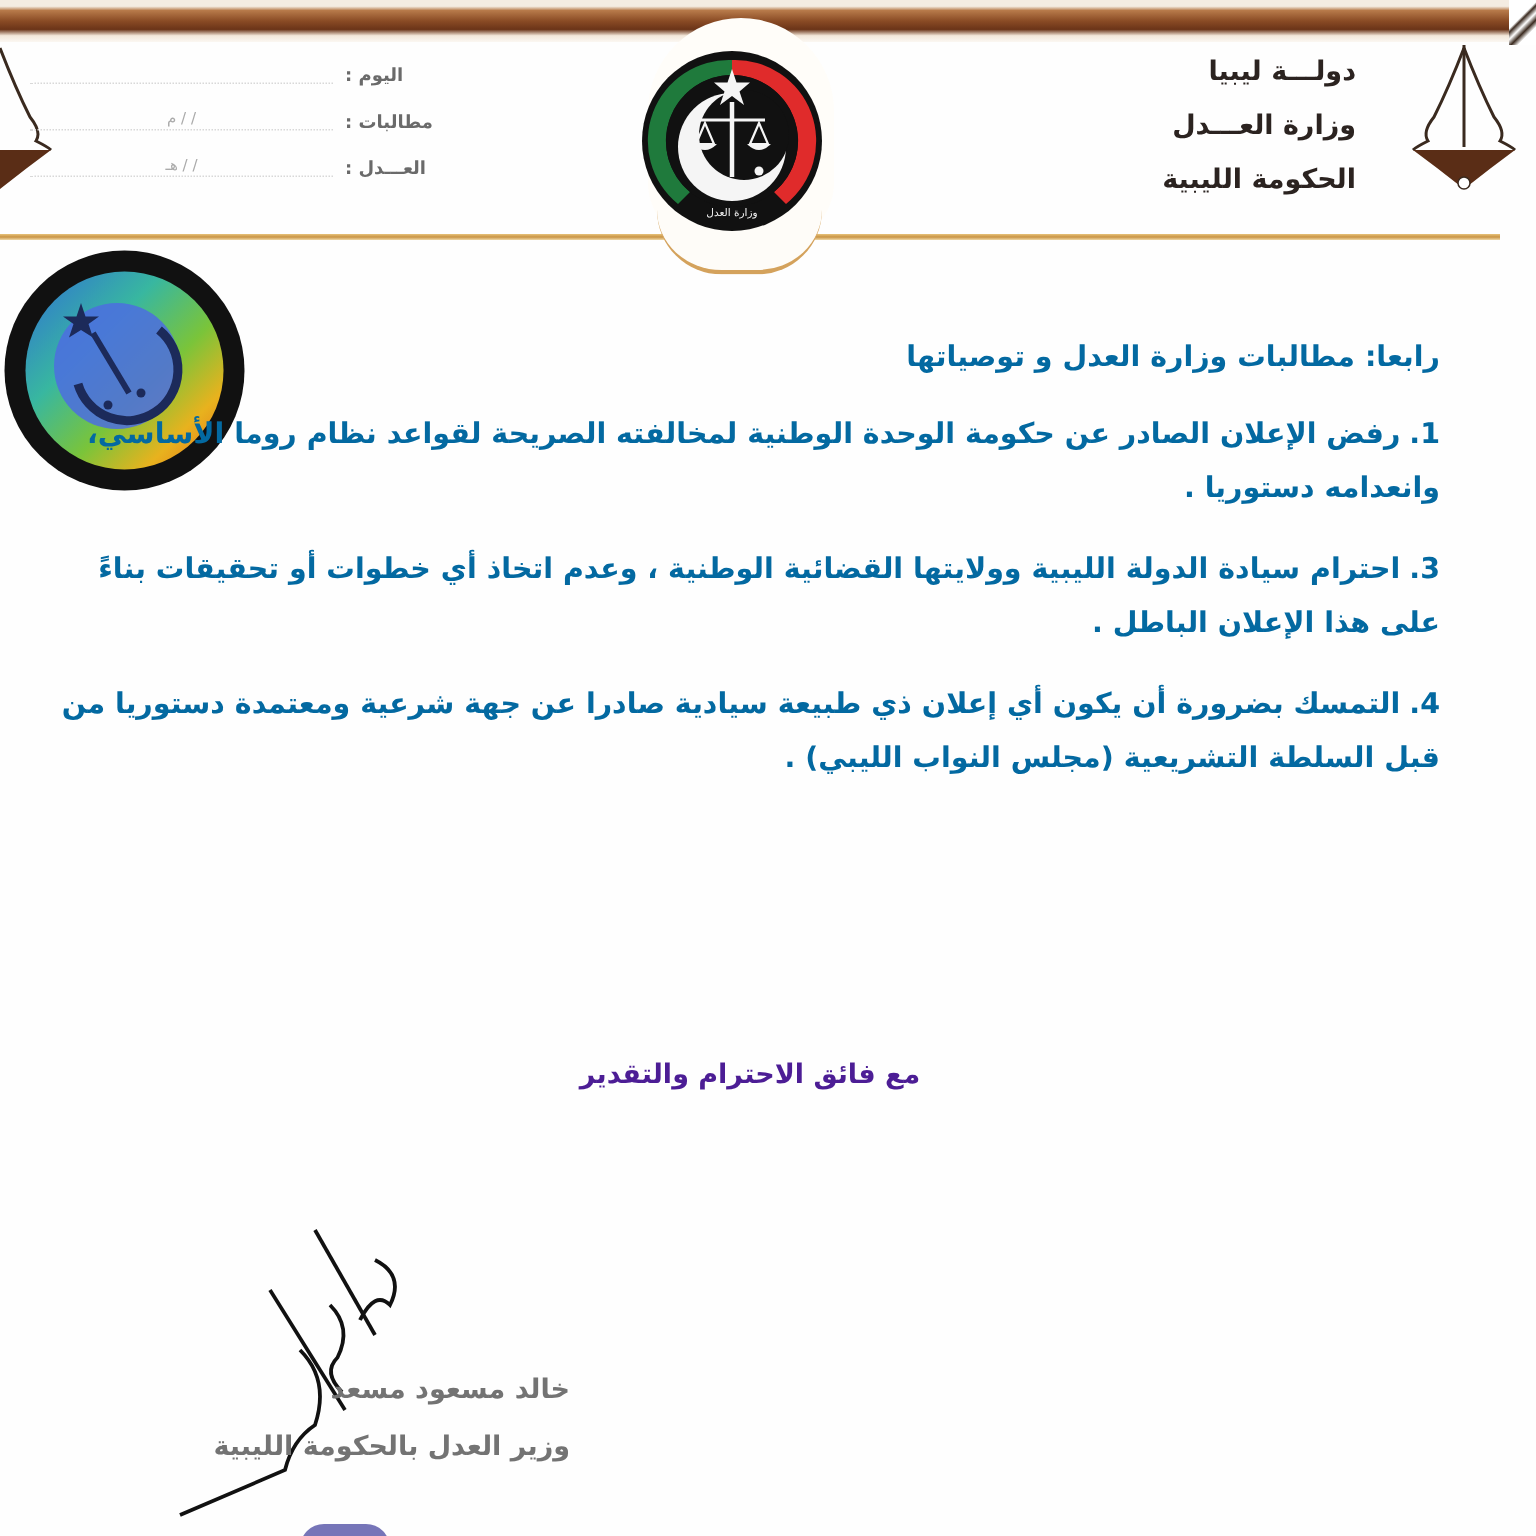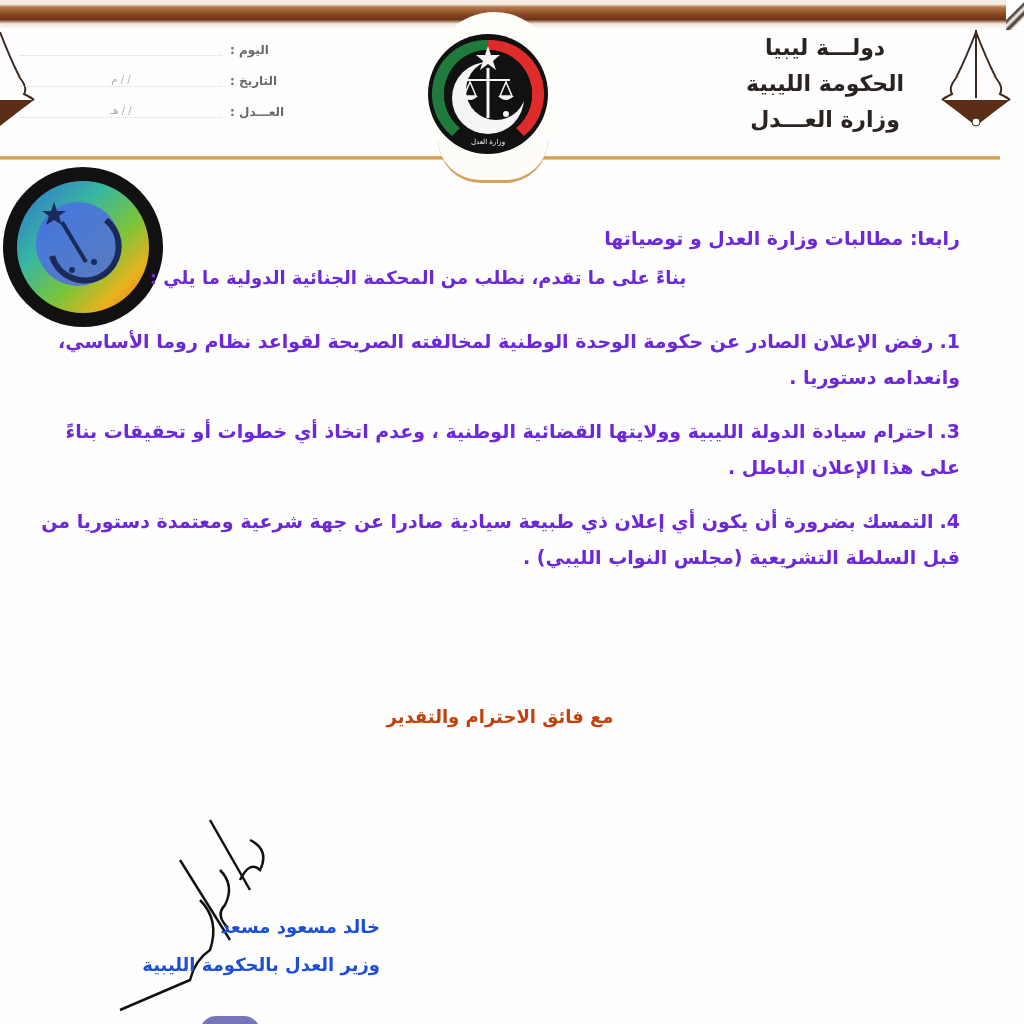--- a/index.html
+++ b/index.html
@@ -61,21 +61,21 @@
     .header-right {
       position: absolute;
       right: 120px; top: 30px;
       text-align: right;
       direction: rtl;
       font-family: "DejaVu Sans", sans-serif;
       font-weight: bold;
       color: #2b2320;
       line-height: 36px;
     }
-    .header-right .line { font-size: 22px; text-align: center; }
+    .header-right .line { font-size: 18px; }
     .scale-icon-right {
       position: absolute;
       right: 10px; top: 28px;
       width: 76px; height: 104px;
     }
     .scale-icon-left {
       position: absolute;
       left: -32px; top: 28px;
       width: 70px; height: 104px;
     }
@@ -120,21 +120,21 @@
     }
     
     .body {
       position: absolute;
       left: 36px; top: 220px;
       width: 924px;
       direction: rtl;
       text-align: right;
       font-family: "DejaVu Sans", sans-serif;
       font-weight: bold;
-      color: #6d28d9;
+      color: #0369a1;
       font-size: 19px;
       line-height: 36px;
     }
     .section-title {
       margin: 0;
       height: 40px;
       font-size: 19px;
     }
     .intro {
       margin: 0;
@@ -149,30 +149,30 @@
     }
     .item .num { margin-left: 6px; }
     .closing {
       position: absolute;
       left: 380px; top: 706px;
       width: 240px;
       text-align: center;
       direction: rtl;
       font-weight: bold;
       font-size: 18px;
-      color: #c2410c;
+      color: #4c1d95;
     }
     .signature-block {
       position: absolute;
       left: 70px; top: 908px;
       width: 310px;
       direction: rtl;
       text-align: right;
       font-weight: bold;
-      color: #1d4ed8;
+      color: #737373;
       font-size: 18px;
       line-height: 38px;
     }
     .signature-svg {
       position: absolute;
       left: 100px; top: 810px;
       width: 200px; height: 210px;
     }
     .bottom-stamp {
       position: absolute;
@@ -209,43 +209,43 @@
     <path d="M36 64 Q44 72 52 64" fill="#f5f5f5"></path>
     <path d="M72 64 Q80 72 88 64" fill="#f5f5f5"></path>
     <circle cx="44" cy="82" r="3" fill="#f5f5f5"></circle>
     <circle cx="80" cy="82" r="3" fill="#f5f5f5"></circle>
     <circle cx="62" cy="94" r="3" fill="#f5f5f5"></circle>
     <text x="62" y="112" font-size="7" fill="#f5f5f5" text-anchor="middle" font-family="DejaVu Sans, sans-serif">وزارة العدل</text>
   </svg>
 
   <div class="header-right">
     <div class="line">دولـــة ليبيا</div>
+    <div class="line">وزارة العـــدل</div>
     <div class="line">الحكومة الليبية</div>
-    <div class="line">وزارة العـــدل</div>
   </div>
 
   <svg class="scale-icon-right" viewBox="0 0 76 104">
     <line x1="38" y1="2" x2="38" y2="70" stroke="#3a2a1f" stroke-width="2"></line>
     <path d="M38 4 Q28 30 18 50 Q10 60 14 66 Q6 70 4 72" fill="none" stroke="#3a2a1f" stroke-width="2"></path>
     <path d="M38 4 Q48 30 58 50 Q66 60 62 66 Q70 70 72 72" fill="none" stroke="#3a2a1f" stroke-width="2"></path>
     <path d="M4 72 L72 72 L56 84 L38 98 L20 84 Z" fill="#5a2d16"></path>
     <circle cx="38" cy="94" r="4" fill="#fff" stroke="#3a2a1f"></circle>
   </svg>
   <svg class="scale-icon-left" viewBox="0 0 70 104">
     <path d="M32 4 Q42 30 52 50 Q60 60 56 66 Q64 70 66 72" fill="none" stroke="#3a2a1f" stroke-width="2"></path>
     <path d="M0 72 L66 72 L50 84 L32 98 L14 84 Z" fill="#5a2d16"></path>
   </svg>
 
   <div class="meta">
     <div class="row">
       <span class="label">اليوم :</span>
       <span class="field"></span>
     </div>
     <div class="row">
-      <span class="label">التاريخ :</span>
+      <span class="label">مطالبات :</span>
       <span class="field">/      /      م</span>
     </div>
     <div class="row">
       <span class="label">العـــدل :</span>
       <span class="field">/      /      هـ</span>
     </div>
   </div>
 
   <svg class="holo" viewBox="0 0 162 162">
     <defs>
@@ -262,21 +262,20 @@
     <circle cx="76" cy="78" r="42" fill="#4c6de0" opacity="0.85"></circle>
     <path d="M50 90 A34 34 0 1 0 104 54" fill="none" stroke="#1c2a5a" stroke-width="6"></path>
     <polygon points="52,36 55,45 64,45 57,50 60,59 52,54 44,59 47,50 40,45 49,45" fill="#1c2a5a"></polygon>
     <line x1="60" y1="56" x2="84" y2="96" stroke="#1c2a5a" stroke-width="4"></line>
     <circle cx="70" cy="104" r="3" fill="#1c2a5a"></circle>
     <circle cx="92" cy="96" r="3" fill="#1c2a5a"></circle>
   </svg>
 
   <div class="body">
     <p class="section-title">رابعا: مطالبات وزارة العدل و توصياتها</p>
-    <p class="intro">بناءً على ما تقدم، نطلب من المحكمة الجنائية الدولية ما يلي :</p>
 
     <p class="item">
       <span class="num">1.</span><span>رفض الإعلان الصادر عن حكومة الوحدة الوطنية لمخالفته الصريحة لقواعد نظام روما الأساسي، وانعدامه دستوريا .</span>
     </p>
     <p class="item">
       <span class="num">3.</span><span>احترام سيادة الدولة الليبية وولايتها القضائية الوطنية ، وعدم اتخاذ أي خطوات أو تحقيقات بناءً على هذا الإعلان الباطل .</span>
     </p>
     <p class="item">
       <span class="num">4.</span><span>التمسك بضرورة أن يكون أي إعلان ذي طبيعة سيادية صادرا عن جهة شرعية ومعتمدة دستوريا من قبل السلطة التشريعية (مجلس النواب الليبي) .</span>
     </p>

